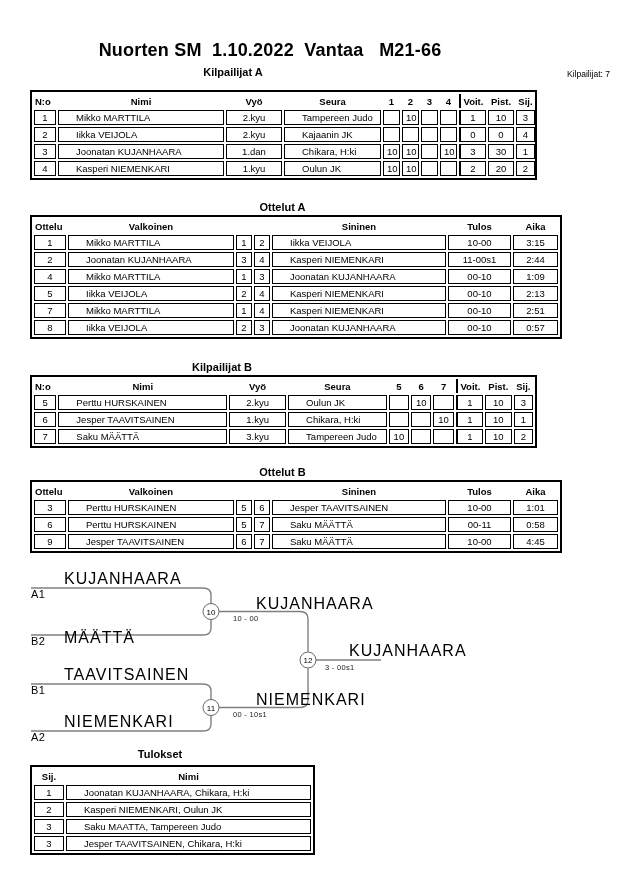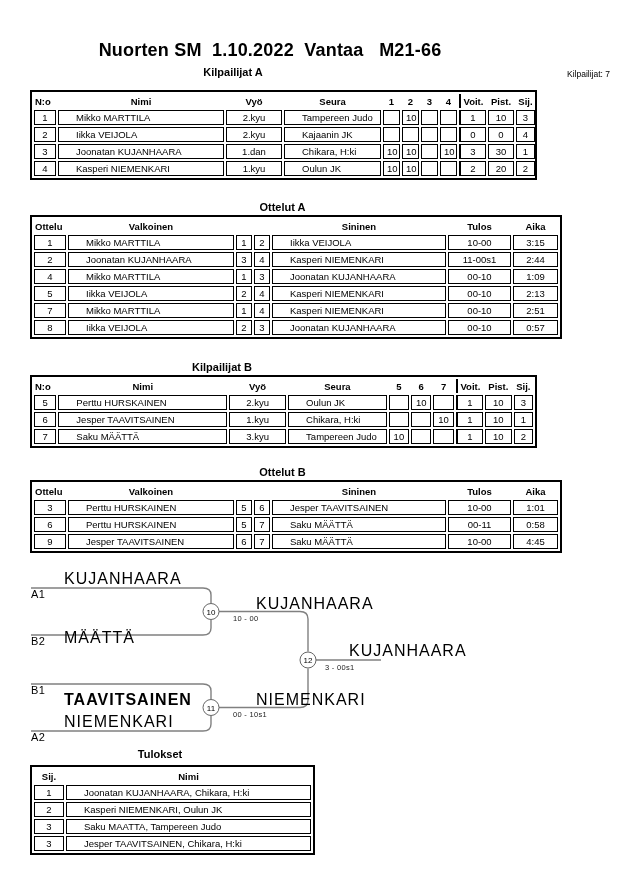--- a/index.html
+++ b/index.html
@@ -349,21 +349,21 @@
     </g>
   </svg>
 
   <div class="bk-label" style="left:36px;top:573px;">KUJANHAARA</div>
   <div class="bk-seed" style="left:31px;top:589px;">A1</div>
   <div class="bk-label" style="left:36px;top:620px;margin-top:12px;">MÄÄTTÄ</div>
   <div class="bk-seed" style="left:31px;top:636px;">B2</div>
   <div class="bk-label" style="left:228px;top:598px;">KUJANHAARA</div>
   <div class="bk-score" style="left:233px;top:614px;">10 - 00</div>
 
-  <div class="bk-label" style="left:36px;top:694px;font-weight:bold;">TAAVITSAINEN</div>
+  <div class="bk-label" style="left:36px;top:669px;">TAAVITSAINEN</div>
   <div class="bk-seed" style="left:31px;top:685px;">B1</div>
   <div class="bk-label" style="left:36px;top:716px;">NIEMENKARI</div>
   <div class="bk-seed" style="left:31px;top:732px;">A2</div>
   <div class="bk-label" style="left:228px;top:694px;">NIEMENKARI</div>
   <div class="bk-score" style="left:233px;top:710px;">00 - 10s1</div>
 
   <div class="bk-label" style="left:321px;top:645px;">KUJANHAARA</div>
   <div class="bk-score" style="left:325px;top:663px;">3 - 00s1</div>
 
   <div class="sec-title" style="top:748px;left:30px;width:260px;">Tulokset</div>

